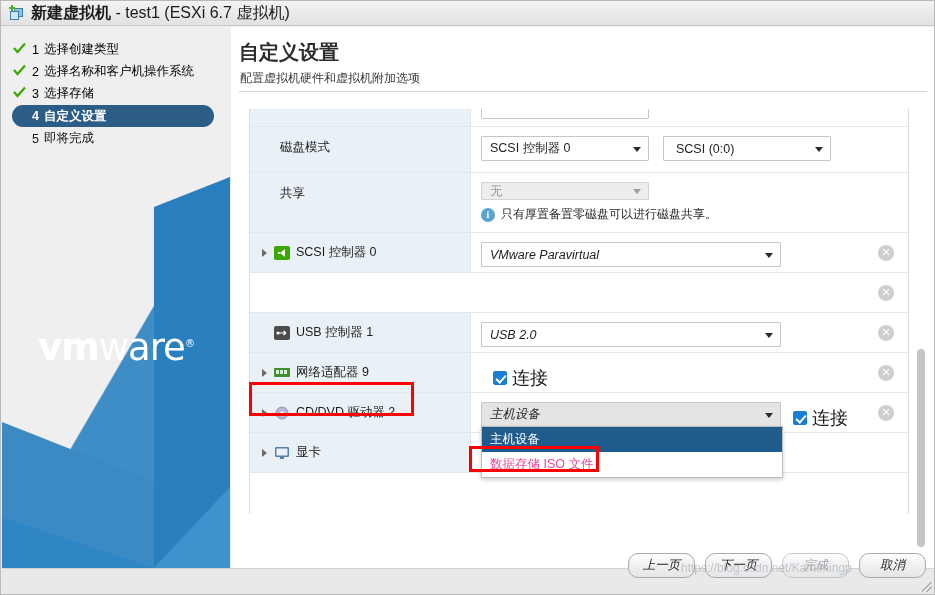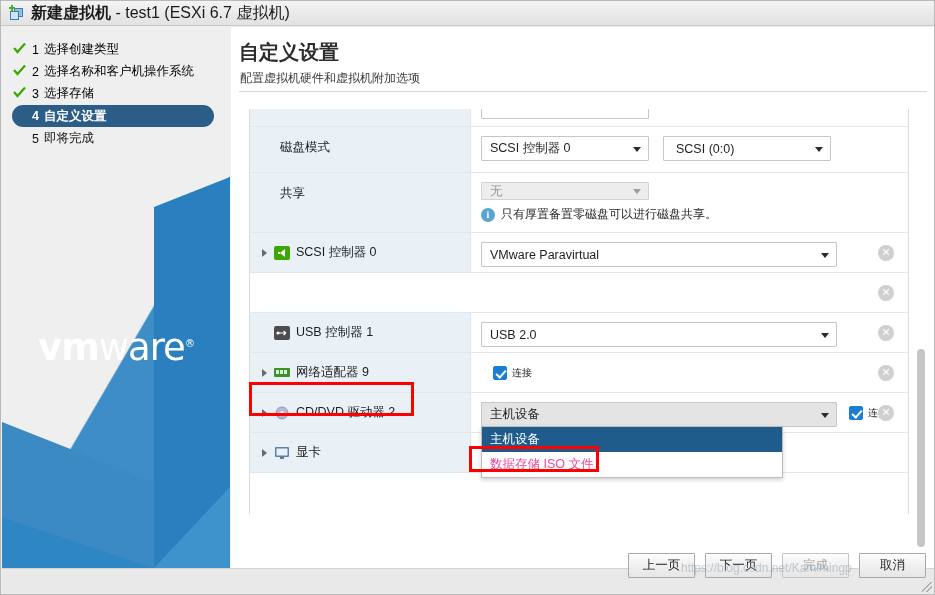--- a/index.html
+++ b/index.html
@@ -212,21 +212,21 @@
     background: #ededed;
     color: #9a9a9a;
     border-color: #d2d2d2;
   }
   .fakeselect.disabled .caret { border-top-color: #9d9d9d; }
   .fakeselect.open {
     background: #e4e4e4;
   }
 
   .w168 { width: 168px; }
-  .w300 { width: 356px; }
+  .w300 { width: 300px; font-style: italic; }
   .gap { margin-left: 14px; padding-left: 12px; }
 
   .infoline {
     display: flex; align-items: center;
     font-size: 12px; color: #262626;
     margin-top: 6px;
   }
   .infoicon {
     width: 14px; height: 14px; border-radius: 50%;
     background: #5ba3d0;
@@ -253,21 +253,21 @@
     margin-top: -8px;
     width: 16px; height: 16px; border-radius: 50%;
     background: #cfcfcf; color: #ffffff;
     font-size: 11px; line-height: 16px; text-align: center;
     font-family: "DejaVu Sans", sans-serif;
   }
 
   .chk {
     display: flex; align-items: center;
     margin-left: 12px; margin-top: 4px;
-    font-size: 10px; color: #1c1c1c;
+    font-size: 18px; color: #1c1c1c;
     white-space: nowrap;
   }
   .chkbox {
     width: 14px; height: 14px;
     background: #1a7fd4;
     border: 1px solid #1a7fd4;
     border-radius: 2px;
     margin-right: 5px;
     position: relative;
     box-sizing: border-box;
@@ -326,26 +326,27 @@
     background: #e9e9e9;
     border-top: 1px solid #d3d3d3;
   }
   .btns {
     position: absolute; right: 8px; top: 552px;
     display: flex; gap: 10px; z-index: 20;
   }
   .btn {
     min-width: 67px; height: 25px;
     border: 1px solid #a9a9a9;
-    border-radius: 1px;
+    border-radius: 10px;
     background: linear-gradient(to bottom, #fdfdfd 0%, #f0f0f0 50%, #e6e6e6 100%);
     font-size: 12.5px; color: #1c1c1c;
     display: flex; align-items: center; justify-content: center;
     box-sizing: border-box;
     padding: 0 2px;
+    font-style: italic;
   }
   .btn.disabled { color: #a6a6a6; border-color: #c6c6c6; }
 
   .watermark {
     position: absolute; left: 680px; top: 560px;
     font-size: 12px;
     color: rgba(150,165,180,0.55);
     white-space: nowrap;
     z-index: 50;
     font-family: "Liberation Sans", sans-serif;

